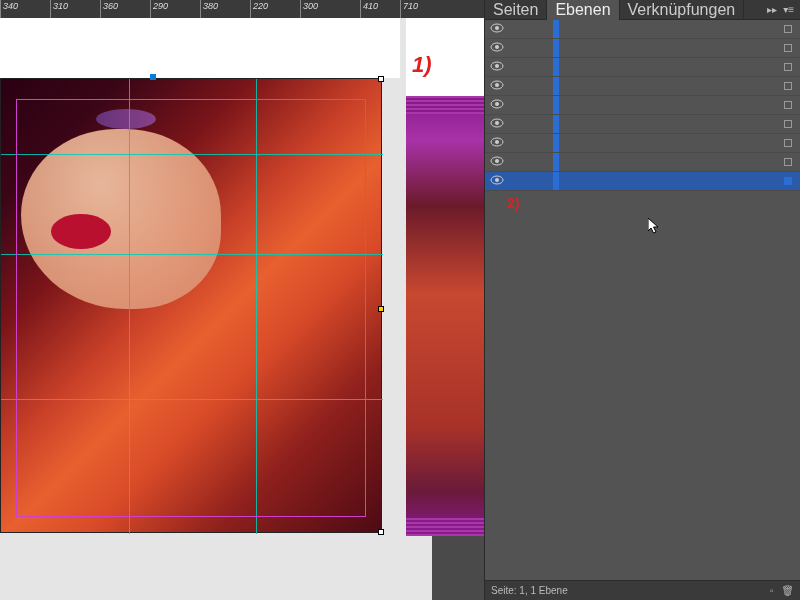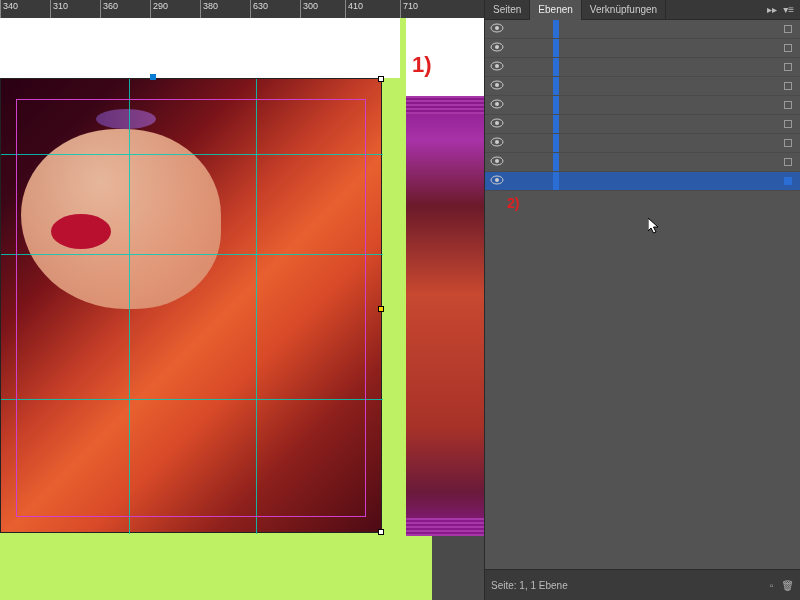--- a/index.html
+++ b/index.html
@@ -1,18 +1,18 @@
 <!DOCTYPE html>
 <html><head>
 <meta charset="utf-8">
 <style>
 * { margin: 0; padding: 0; box-sizing: border-box; font-family: Arial, sans-serif; }
 body { background: #4a4a4a; width: 800px; height: 600px; overflow: hidden; position: relative; }
 
-.canvas-area { position: absolute; left: 0; top: 0; width: 432px; height: 600px; background: #bef264; }
+.canvas-area { position: absolute; left: 0; top: 0; width: 432px; height: 600px; background: #e5e5e5; font-style: italic; }
 .ruler-top { position: absolute; top: 0; left: 0; width: 484px; height: 18px; background: #3a3a3a; display: flex; }
 .ruler-tick { position: absolute; top: 0; height: 18px; color: #ddd; font-size: 9px; border-left: 1px solid #888; padding-left: 2px; display: flex; align-items: flex-start; padding-top: 1px; }
 
 .page-white { position: absolute; top: 18px; left: 0; width: 400px; height: 60px; background: #fff; }
 .page-white2 { position: absolute; top: 18px; left: 406px; width: 78px; height: 78px; background: #fff; }
 
 .image-frame { position: absolute; top: 78px; left: 0; width: 382px; height: 455px; background: linear-gradient(135deg, #2a0012 0%, #3b0617 15%, #7a1419 30%, #c84028 45%, #e8602f 55%, #d84a28 65%, #8e201c 80%, #4d0a14 100%); border: 1px solid #222; }
 .image-frame::before { content: ''; position: absolute; top: -5px; left: 40%; transform: translateX(-50%); width: 6px; height: 6px; background: #0a7dd4; }
 .skin { position: absolute; top: 50px; left: 20px; width: 200px; height: 180px; background: radial-gradient(ellipse at 40% 30%, #f5c9a9, #e8a887, #d6896a); border-radius: 50% 50% 45% 55%; opacity: 0.9; }
 .lips { position: absolute; top: 135px; left: 50px; width: 60px; height: 35px; background: #b8102e; border-radius: 50%; }
@@ -24,21 +24,21 @@
 .handle { position: absolute; width: 6px; height: 6px; background: #fff; border: 1px solid #000; }
 
 .annotation { position: absolute; color: #e02020; font-size: 22px; font-weight: bold; }
 
 .thumb-strip { position: absolute; left: 406px; top: 96px; width: 78px; height: 440px; background: linear-gradient(180deg, #8a1a8c, #a832a8 10%, #6b1a2a 25%, #c84830 45%, #a83228 75%, #6a1a3a 90%, #8a1a8c); }
 .thumb-strip::before { content: ''; position: absolute; top: 0; left: 0; right: 0; height: 18px; background: repeating-linear-gradient(0deg, #a838a8, #a838a8 2px, #8a1a8c 2px, #8a1a8c 4px); }
 .thumb-strip::after { content: ''; position: absolute; bottom: 0; left: 0; right: 0; height: 18px; background: repeating-linear-gradient(0deg, #a838a8, #a838a8 2px, #8a1a8c 2px, #8a1a8c 4px); }
 
 .panel { position: absolute; right: 0; top: 0; width: 316px; height: 600px; background: #535353; border-left: 1px solid #2a2a2a; }
 .tabs { height: 20px; background: #383838; display: flex; align-items: center; border-bottom: 1px solid #2a2a2a; }
-.tab { padding: 0 8px; height: 20px; line-height: 20px; font-size: 10px; color: #ccc; cursor: pointer; border-right: 1px solid #2a2a2a; }
+.tab { padding: 0 8px; height: 20px; line-height: 20px; font-size: 16px; color: #ccc; cursor: pointer; border-right: 1px solid #2a2a2a; }
 .tab.active { background: #535353; color: #eee; }
 .tab-icons { margin-left: auto; display: flex; gap: 6px; padding-right: 6px; color: #bbb; font-size: 10px; }
 
 .layer-header { height: 20px; display: flex; align-items: center; font-size: 11px; color: #eee; border-bottom: 1px solid #4a4a4a; }
 .vis-col { width: 24px; text-align: center; cursor: pointer; }
 .toggle-col { width: 16px; display: flex; align-items: center; justify-content: center; }
 .color-bar { width: 6px; height: 100%; background: #2a6dd4; align-self: stretch; }
 .layer-name { flex: 1; padding-left: 6px; }
 .pen-ico { width: 20px; display: flex; align-items: center; justify-content: center; color: #ccc; font-size: 12px; }
 .square-ico { width: 12px; height: 12px; border: 1px solid #888; margin-right: 6px; background: #2a6dd4; }
@@ -50,40 +50,40 @@
 .item .cbar { width: 6px; align-self: stretch; background: #2a6dd4; }
 .item-label { flex: 1; padding-left: 14px; }
 .item.selected .item-label { padding-left: 14px; font-weight: bold; }
 .item .end-sq { width: 8px; height: 8px; border: 1px solid #999; margin-right: 8px; }
 .item.selected .end-sq { background: #2a6dd4; border-color: #2a6dd4; }
 
 .eye-svg { width: 14px; height: 10px; }
 .tri { width: 0; height: 0; border-top: 4px solid transparent; border-bottom: 4px solid transparent; border-left: 5px solid #ccc; display: inline-block; }
 .tri.down { transform: rotate(90deg); }
 
-.status-bar { position: absolute; bottom: 0; left: 0; right: 0; height: 31px; background: #3a3a3a; display: flex; align-items: center; font-size: 10px; color: #bbb; padding: 0 6px; border-top: 1px solid #2a2a2a; justify-content: space-between; }
+.status-bar { position: absolute; bottom: 0; left: 0; right: 0; height: 20px; background: #3a3a3a; display: flex; align-items: center; font-size: 10px; color: #bbb; padding: 0 6px; border-top: 1px solid #2a2a2a; justify-content: space-between; }
 .status-icons { display: flex; gap: 8px; }
 
 .annot2 { position: absolute; color: #e02020; font-size: 14px; font-weight: bold; }
 
 .cursor { position: absolute; width: 12px; height: 18px; pointer-events: none; }
 </style>
 </head>
 <body>
 
 <div class="canvas-area">
   <div class="ruler-top">
     <div class="ruler-tick" style="left:0px">340</div>
     <div class="ruler-tick" style="left:50px">310</div>
     <div class="ruler-tick" style="left:100px">360</div>
     <div class="ruler-tick" style="left:150px">290</div>
     <div class="ruler-tick" style="left:200px">380</div>
-    <div class="ruler-tick" style="left:250px">630</div>
+    <div class="ruler-tick" style="left:250px">220</div>
     <div class="ruler-tick" style="left:300px">300</div>
-    <div class="ruler-tick" style="left:345px">410</div>
+    <div class="ruler-tick" style="left:360px">410</div>
     <div class="ruler-tick" style="left:400px">710</div>
   </div>
 
   <div class="page-white"></div>
   <div class="page-white2"></div>
 
   <div class="image-frame">
     <div class="skin"></div>
     <div class="lips"></div>
     <div class="eye-shadow"></div>

